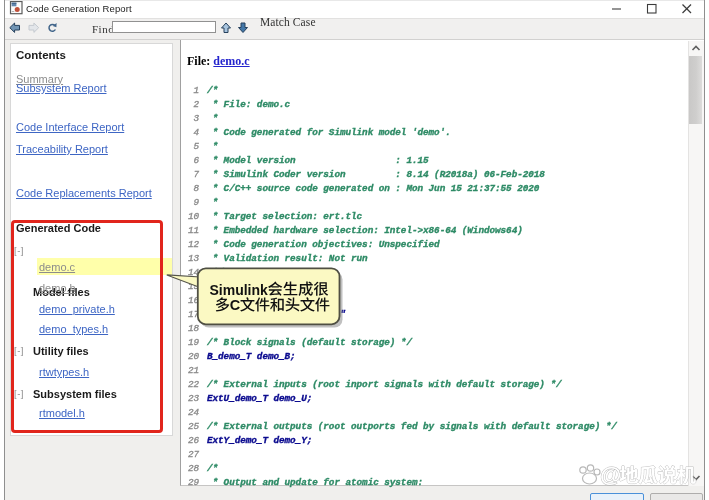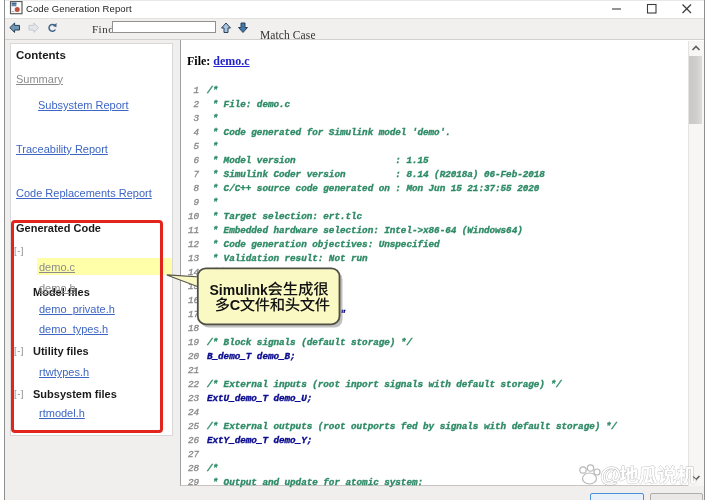--- a/index.html
+++ b/index.html
@@ -7,21 +7,21 @@
   font-family:"Liberation Sans", sans-serif; }
 #win { position:absolute; left:0; top:0; width:709px; height:392px; }
 .abs { position:absolute; }
 
 #titlebar { position:absolute; left:5px; top:0; width:699px; height:18px; background:#fff; border-top:1px solid #e8e8e8;}
 #title { position:absolute; left:26px; top:2.5px; font-size:9.5px; color:#1c1c1c; letter-spacing:0.1px;}
 
 #toolbar { position:absolute; left:5px; top:18px; width:699px; height:22px; background:#f1f0ef; border-top:1px solid #e2e1e0; border-bottom:1px solid #d2d1d0;}
 #findlbl { position:absolute; left:92px; top:22.5px; font-family:"Liberation Serif",serif; font-size:11px; color:#333; letter-spacing:0.5px;}
 #findbox { position:absolute; left:112px; top:21px; width:104px; height:12px; background:#fff; border:1px solid #919191;}
-#matchcase { position:absolute; left:260px; top:29px; font-family:"Liberation Serif",serif; font-size:11.5px; color:#333; letter-spacing:0.1px;}
+#matchcase { position:absolute; left:260px; top:16px; font-family:"Liberation Serif",serif; font-size:11.5px; color:#333; letter-spacing:0.1px;}
 
 #contentbg { position:absolute; left:5px; top:40px; width:699px; height:460px; background:#f0efed; }
 #lborder { position:absolute; left:4px; top:0; width:1px; height:500px; background:#8f8f8f; }
 #rborder { position:absolute; left:704px; top:0; width:1px; height:500px; background:#8f8f8f; }
 
 #leftpanel { position:absolute; left:10px; top:43px; width:163px; height:393px; background:#fff; border:1px solid #d8d8d8; }
 .lnk { position:absolute; left:16px; height:14px; line-height:14px; font-size:11px; text-decoration:underline; color:#3e66c4; white-space:nowrap;}
 .gray { color:#8c8c8c; }
 .bhead { position:absolute; left:16px; height:14px; line-height:14px; font-size:11px; font-weight:bold; color:#1a1a1a; white-space:nowrap;}
 .minus { position:absolute; left:14px; height:14px; line-height:14px; font-size:9.5px; color:#8a8a8a; letter-spacing:0.5px; white-space:nowrap;}
@@ -76,21 +76,22 @@
   <div id="findbox"></div>
   <svg class="abs" style="left:220px;top:22px;" width="32" height="12" viewBox="0 0 32 12">
     <path d="M 6 1 L 10.5 6 L 8 6 L 8 10.5 L 4 10.5 L 4 6 L 1.5 6 Z" fill="#a8c4de" stroke="#27415c" stroke-width="1"></path>
     <path d="M 23 10.5 L 27.5 5.5 L 25 5.5 L 25 1 L 21 1 L 21 5.5 L 18.5 5.5 Z" fill="#4377a8" stroke="#27415c" stroke-width="1"></path>
   </svg>
   <div id="matchcase">Match Case</div>
 
   <div id="leftpanel"></div>
   <div class="bhead" style="top:48px; font-size:11.5px;">Contents</div>
   <div class="lnk gray" style="top:71.5px;">Summary</div>
-  <div class="lnk" style="top:98px;margin-left:22px;">Subsystem Report</div>
+  <div class="lnk" style="top:81px;">Subsystem Report</div>
+  <div class="lnk" style="top:119.5px;">Code Interface Report</div>
   <div class="lnk" style="top:142px;">Traceability Report</div>
   <div class="lnk" style="top:186px;">Code Replacements Report</div>
   <div id="yellowbar"></div>
   <div class="bhead" style="top:220.5px;">Generated Code</div>
   <div class="minus" style="top:244px;">[-]</div>
   <div class="bhead" style="left:33px;top:244px;margin-top:41px;">Model files</div>
   <div class="lnk gray" style="left:39px;top:259.5px;">demo.c</div>
   <div class="lnk gray" style="left:39px;top:280.5px;">demo.h</div>
   <div class="lnk" style="left:39px;top:301.5px;">demo_private.h</div>
   <div class="lnk" style="left:39px;top:322px;">demo_types.h</div>

